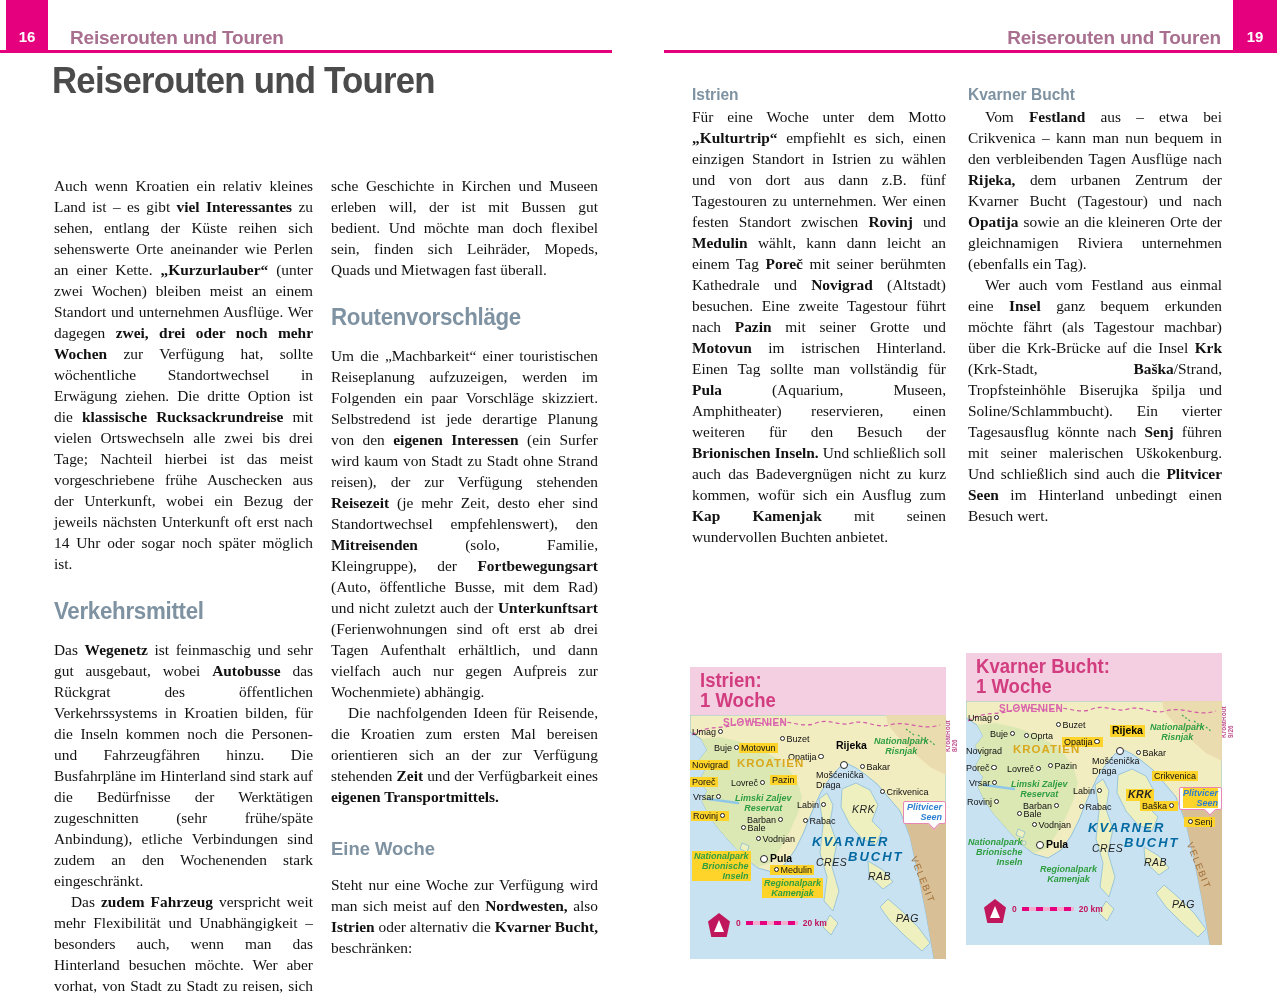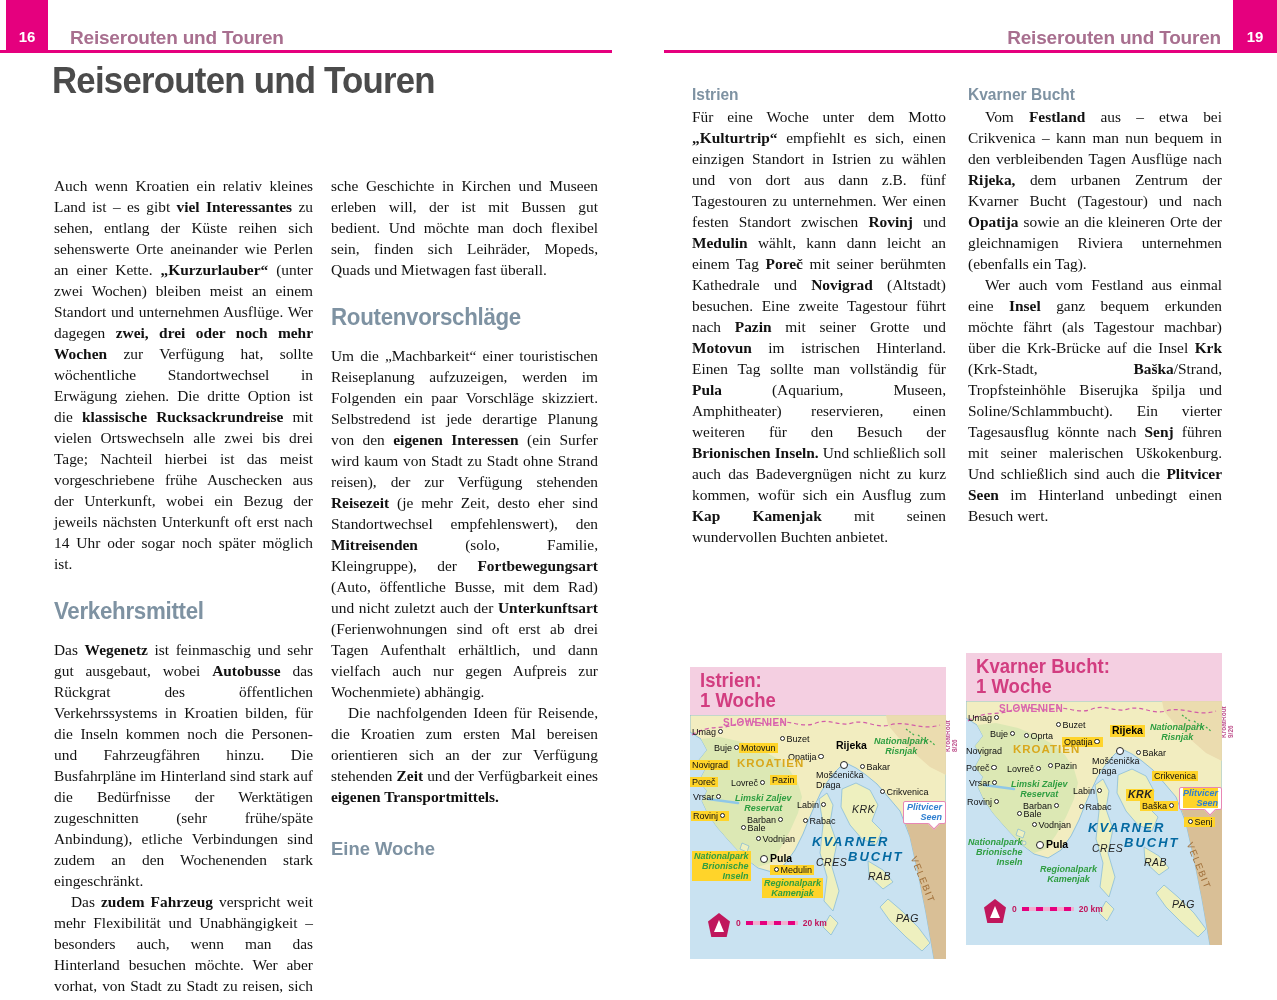--- a/index.html
+++ b/index.html
@@ -102,20 +102,21 @@
     <h2>Verkehrsmittel</h2>
     <p>Das <b>Wegenetz</b> ist feinmaschig und sehr gut ausgebaut, wobei <b>Autobusse</b> das Rückgrat des öffentlichen Verkehrssystems in Kroatien bilden, für die Inseln kommen noch die Personen- und Fahrzeugfähren hinzu. Die Busfahrpläne im Hinterland sind stark auf die Bedürfnisse der Werktätigen zugeschnitten (sehr frühe/späte Anbindung), etliche Verbindungen sind zudem an den Wochenenden stark eingeschränkt.</p>
     <p class="ind">Das <b>zudem Fahrzeug</b> verspricht weit mehr Flexibilität und Unabhängigkeit – besonders auch, wenn man das Hinterland besuchen möchte. Wer aber vorhat, von Stadt zu Stadt zu reisen, sich mehr mit Kultur zu beschäftigen und kroati-</p>
   </div>
 <div class="col" id="p16c2">
     <p>sche Geschichte in Kirchen und Museen erleben will, der ist mit Bussen gut bedient. Und möchte man doch flexibel sein, finden sich Leihräder, Mopeds, Quads und Mietwagen fast überall.</p>
     <h2>Routenvorschläge</h2>
     <p>Um die „Machbarkeit“ einer touristischen Reiseplanung aufzuzeigen, werden im Folgenden ein paar Vorschläge skizziert. Selbstredend ist jede derartige Planung von den <b>eigenen Interessen</b> (ein Surfer wird kaum von Stadt zu Stadt ohne Strand reisen), der zur Verfügung stehenden <b>Reisezeit</b> (je mehr Zeit, desto eher sind Standortwechsel empfehlenswert), den <b>Mitreisenden</b> (solo, Familie, Kleingruppe), der <b>Fortbewegungsart</b> (Auto, öffentliche Busse, mit dem Rad) und nicht zuletzt auch der <b>Unterkunftsart</b> (Ferienwohnungen sind oft erst ab drei Tagen Aufenthalt erhältlich, und dann vielfach auch nur gegen Aufpreis zur Wochenmiete) abhängig.</p>
     <p class="ind">Die nachfolgenden Ideen für Reisende, die Kroatien zum ersten Mal bereisen orientieren sich an der zur Verfügung stehenden <b>Zeit</b> und der Verfügbarkeit eines <b>eigenen Transportmittels.</b></p>
     <h3>Eine Woche</h3>
+    <p>Steht nur eine Woche zur Verfügung wird man sich meist auf den <b>Nordwesten,</b> also <b>Istrien</b> oder alternativ die <b>Kvarner Bucht,</b> beschränken:</p>
   </div>
 <div class="col" id="p17c1">
     <h3 class="small">Istrien</h3>
     <p>Für eine Woche unter dem Motto <b>„Kulturtrip“</b> empfiehlt es sich, einen einzigen Standort in Istrien zu wählen und von dort aus dann z.B. fünf Tagestouren zu unternehmen. Wer einen festen Standort zwischen <b>Rovinj</b> und <b>Medulin</b> wählt, kann dann leicht an einem Tag <b>Poreč</b> mit seiner berühmten Kathedrale und <b>Novigrad</b> (Altstadt) besuchen. Eine zweite Tagestour führt nach <b>Pazin</b> mit seiner Grotte und <b>Motovun</b> im istrischen Hinterland. Einen Tag sollte man vollständig für <b>Pula</b> (Aquarium, Museen, Amphitheater) reservieren, einen weiteren für den Besuch der <b>Brionischen Inseln.</b> Und schließlich soll auch das Badevergnügen nicht zu kurz kommen, wofür sich ein Ausflug zum <b>Kap Kamenjak</b> mit seinen wundervollen Buchten anbietet.</p>
   </div>
 <div class="col" id="p17c2">
     <h3 class="small">Kvarner Bucht</h3>
     <p class="ind">Vom <b>Festland</b> aus – etwa bei Crikvenica – kann man nun bequem in den verbleibenden Tagen Ausflüge nach <b>Rijeka,</b> dem urbanen Zentrum der Kvarner Bucht (Tagestour) und nach <b>Opatija</b> sowie an die kleineren Orte der gleichnamigen Riviera unternehmen (ebenfalls ein Tag).</p>
     <p class="ind">Wer auch vom Festland aus einmal eine <b>Insel</b> ganz bequem erkunden möchte fährt (als Tagestour machbar) über die Krk-Brücke auf die Insel <b>Krk</b> (Krk-Stadt, <b>Baška</b>/Strand, Tropfsteinhöhle Biserujka špilja und Soline/Schlammbucht). Ein vierter Tagesausflug könnte nach <b>Senj</b> führen mit seiner malerischen Uškokenburg. Und schließlich sind auch die <b>Plitvicer Seen</b> im Hinterland unbedingt einen Besuch wert.</p>
   </div>

